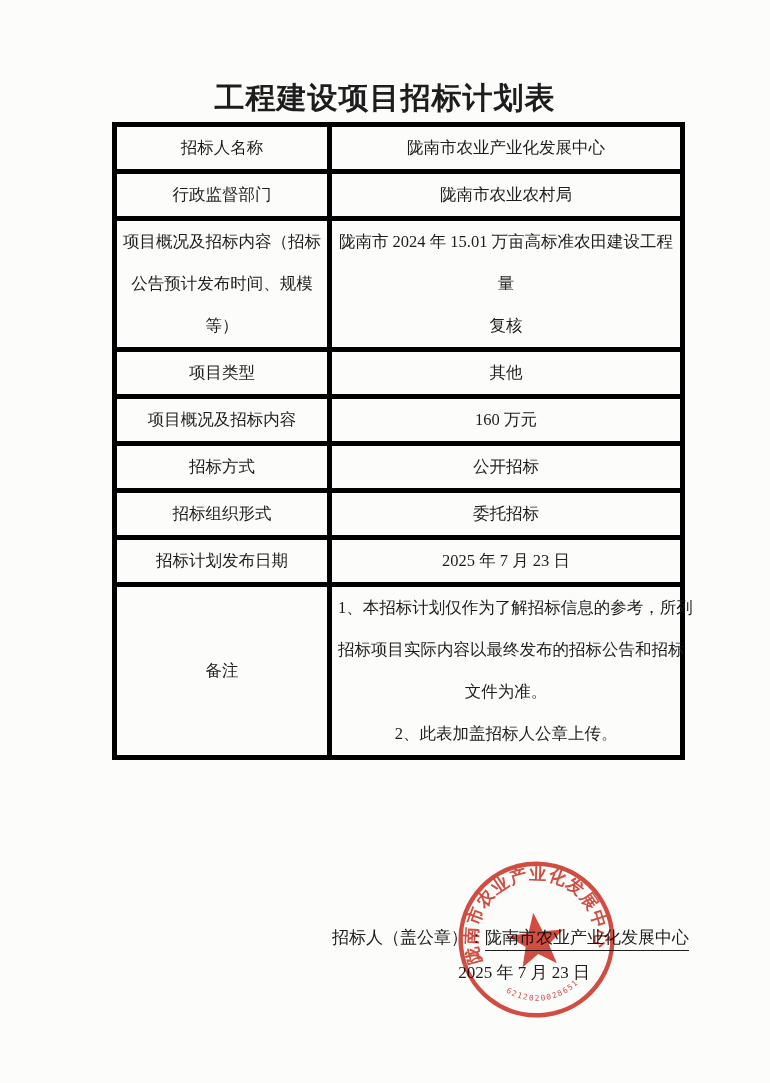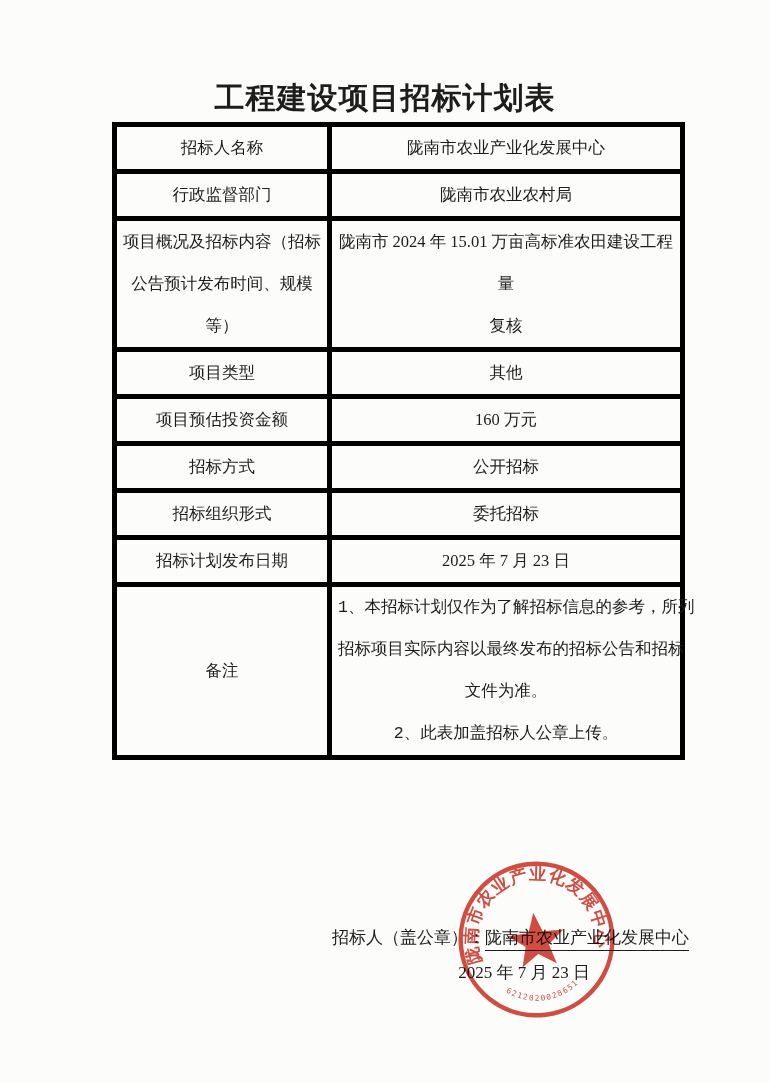--- a/index.html
+++ b/index.html
@@ -10,21 +10,21 @@
   .doc-title { position:absolute; top:78px; left:0; width:100%; text-align:center;
     font-size:30px; font-weight:bold; letter-spacing:1px; }
 
   table.plan { position:absolute; left:112px; top:122px; width:568px;
     border-collapse:collapse; table-layout:fixed; border:2px solid #3e3e3e; }
   table.plan td { border:5px solid #000000; font-size:16.5px; line-height:42px;
     text-align:center; vertical-align:middle; padding:0 6px; }
   td.lbl { width:215px; }
   td.val { width:353px; }
   td.val .line { line-height:42px; }
-  td.remark-val { text-align:left; padding:0 8px 0 10px; font-size:16px;font-family:Liberation Mono, monospace; }
+  td.remark-val { text-align:left; padding:0 8px 0 10px; font-size:16px; }
   td.remark-val .line { line-height:42px; white-space:nowrap; }
 
   .signer { position:absolute; left:332px; top:926px; font-size:17px; white-space:nowrap; }
   .signer .name { border-bottom:1.5px solid #1d1d1d; padding-bottom:3px; }
   .sign-date { position:absolute; left:434px; top:961px; width:180px;
     text-align:center; font-size:17px; }
 
   .stamp { position:absolute; left:455px; top:858px; width:163px; height:163px;
     mix-blend-mode:multiply; opacity:.9; transform:rotate(-7deg); }
 </style>
@@ -50,21 +50,21 @@
         <td class="val">
           <div class="line">陇南市 2024 年 15.01 万亩高标准农田建设工程量</div>
           <div class="line">复核</div>
         </td>
       </tr>
       <tr style="height:40px">
         <td class="lbl">项目类型</td>
         <td class="val">其他</td>
       </tr>
       <tr style="height:42px">
-        <td class="lbl">项目预估投资金额</td>
+        <td class="lbl">项目概况及招标内容</td>
         <td class="val">160 万元</td>
       </tr>
       <tr style="height:43px">
         <td class="lbl">招标方式</td>
         <td class="val">公开招标</td>
       </tr>
       <tr style="height:40px">
         <td class="lbl">招标组织形式</td>
         <td class="val">委托招标</td>
       </tr>

